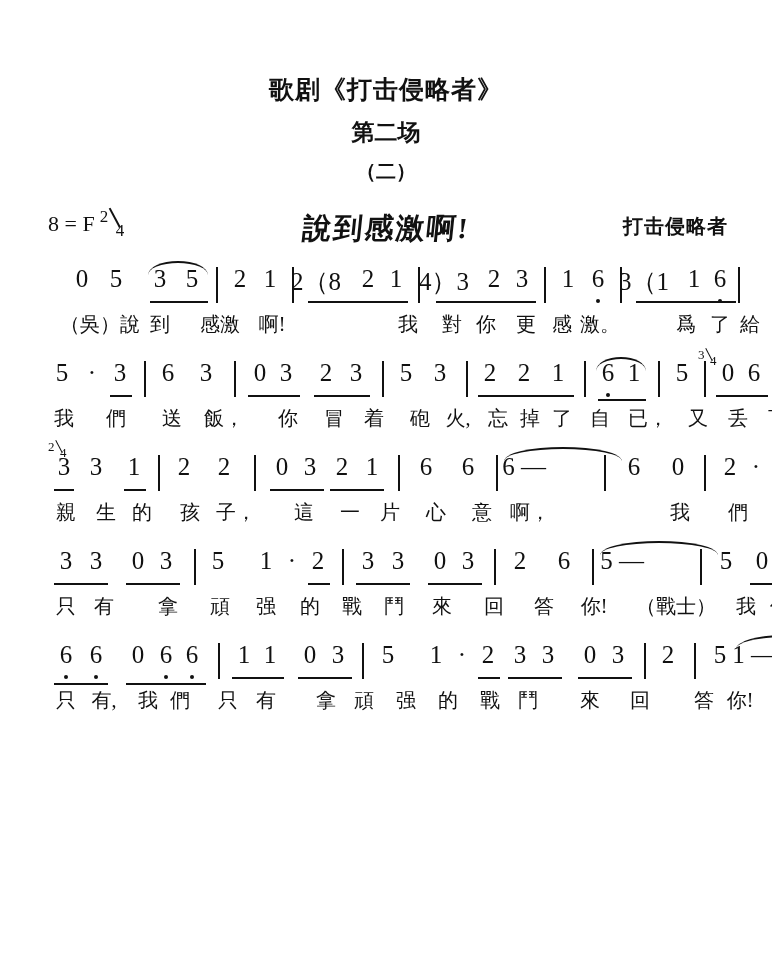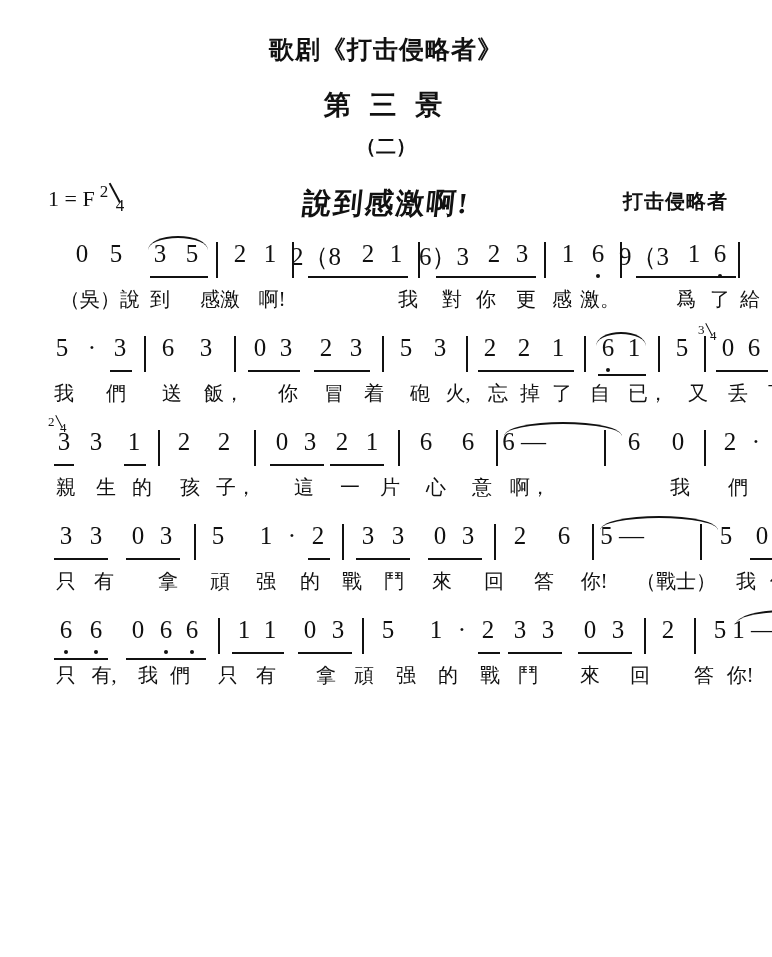--- a/index.html
+++ b/index.html
@@ -19,20 +19,21 @@
   
   .header {
     text-align: center;
     padding-top: 34px;
   }
   .opera-title {
     font-size: 25px;
     font-weight: bold;
     letter-spacing: 1px;
     line-height: 1.25;
+    margin-top: 40px;
   }
   .scene-title {
     font-size: 23px;
     font-weight: bold;
     margin-top: 12px;
   }
   .scene-big {
     font-size: 27px;
     font-weight: bold;
     letter-spacing: 6px;
@@ -188,27 +189,27 @@
   }
   .meter .frac2 .n { position: absolute; left: 0; top: -4px; }
   .meter .frac2 .b { position: absolute; left: 4px; top: 3px; width: 14px; height: 1px; background:#111; transform: rotate(62deg);}
   .meter .frac2 .d { position: absolute; left: 12px; top: 2px; }
 </style>
 </head>
 <body>
 
 <div class="header">
   <div class="opera-title">歌剧《打击侵略者》</div>
-  <div class="scene-big">第 三 景</div>
+  <div class="scene-title">第二场</div>
   <div class="part-no">（二）</div>
 </div>
 
 <div class="meta-row">
   <div class="key-sig">
-    <span>1 = F</span><span class="frac"><span class="num">2</span><span class="bar"></span><span class="den">4</span></span>
+    <span>8 = F</span><span class="frac"><span class="num">2</span><span class="bar"></span><span class="den">4</span></span>
   </div>
   <div class="main-title">說到感激啊!</div>
   <div class="composer">打击侵略者</div>
 </div>
 
 <div class="music">
 
   <div class="system">
     <div class="notes-row">
       <span class="tok" style="left:44px;">0</span>
@@ -216,29 +217,29 @@
       <span class="tok" style="left:122px;">3</span>
       <span class="tok" style="left:154px;">5</span>
       <span class="bar" style="left:178px;"></span>
       <span class="tok" style="left:202px;">2</span>
       <span class="tok" style="left:232px;">1</span>
       <span class="bar" style="left:254px;"></span>
       <span class="tok" style="left:278px;">2（8</span>
       <span class="tok" style="left:330px;">2</span>
       <span class="tok" style="left:358px;">1</span>
       <span class="bar" style="left:380px;"></span>
-      <span class="tok" style="left:406px;">6）3</span>
+      <span class="tok" style="left:406px;">4）3</span>
       <span class="tok" style="left:456px;">2</span>
       <span class="tok" style="left:484px;">3</span>
       <span class="bar" style="left:506px;"></span>
       <span class="tok" style="left:530px;">1</span>
       <span class="tok" style="left:560px;">6</span>
       <span class="dotlow" style="left:558px; top:34px;"></span>
       <span class="bar" style="left:582px;"></span>
-      <span class="tok" style="left:606px;">9（3</span>
+      <span class="tok" style="left:606px;">3（1</span>
       <span class="tok" style="left:656px;">1</span>
       <span class="tok" style="left:682px;">6</span>
       <span class="dotlow" style="left:680px; top:34px;"></span>
       <span class="bar" style="left:700px;"></span>
       <span class="u1" style="left:112px; top:36px; width:58px;"></span>
       <span class="u1" style="left:270px; top:36px; width:100px;"></span>
       <span class="u1" style="left:398px; top:36px; width:100px;"></span>
       <span class="u1" style="left:598px; top:36px; width:100px;"></span>
       <span class="slur" style="left:110px; top:-4px; width:60px;"></span>
     </div>

